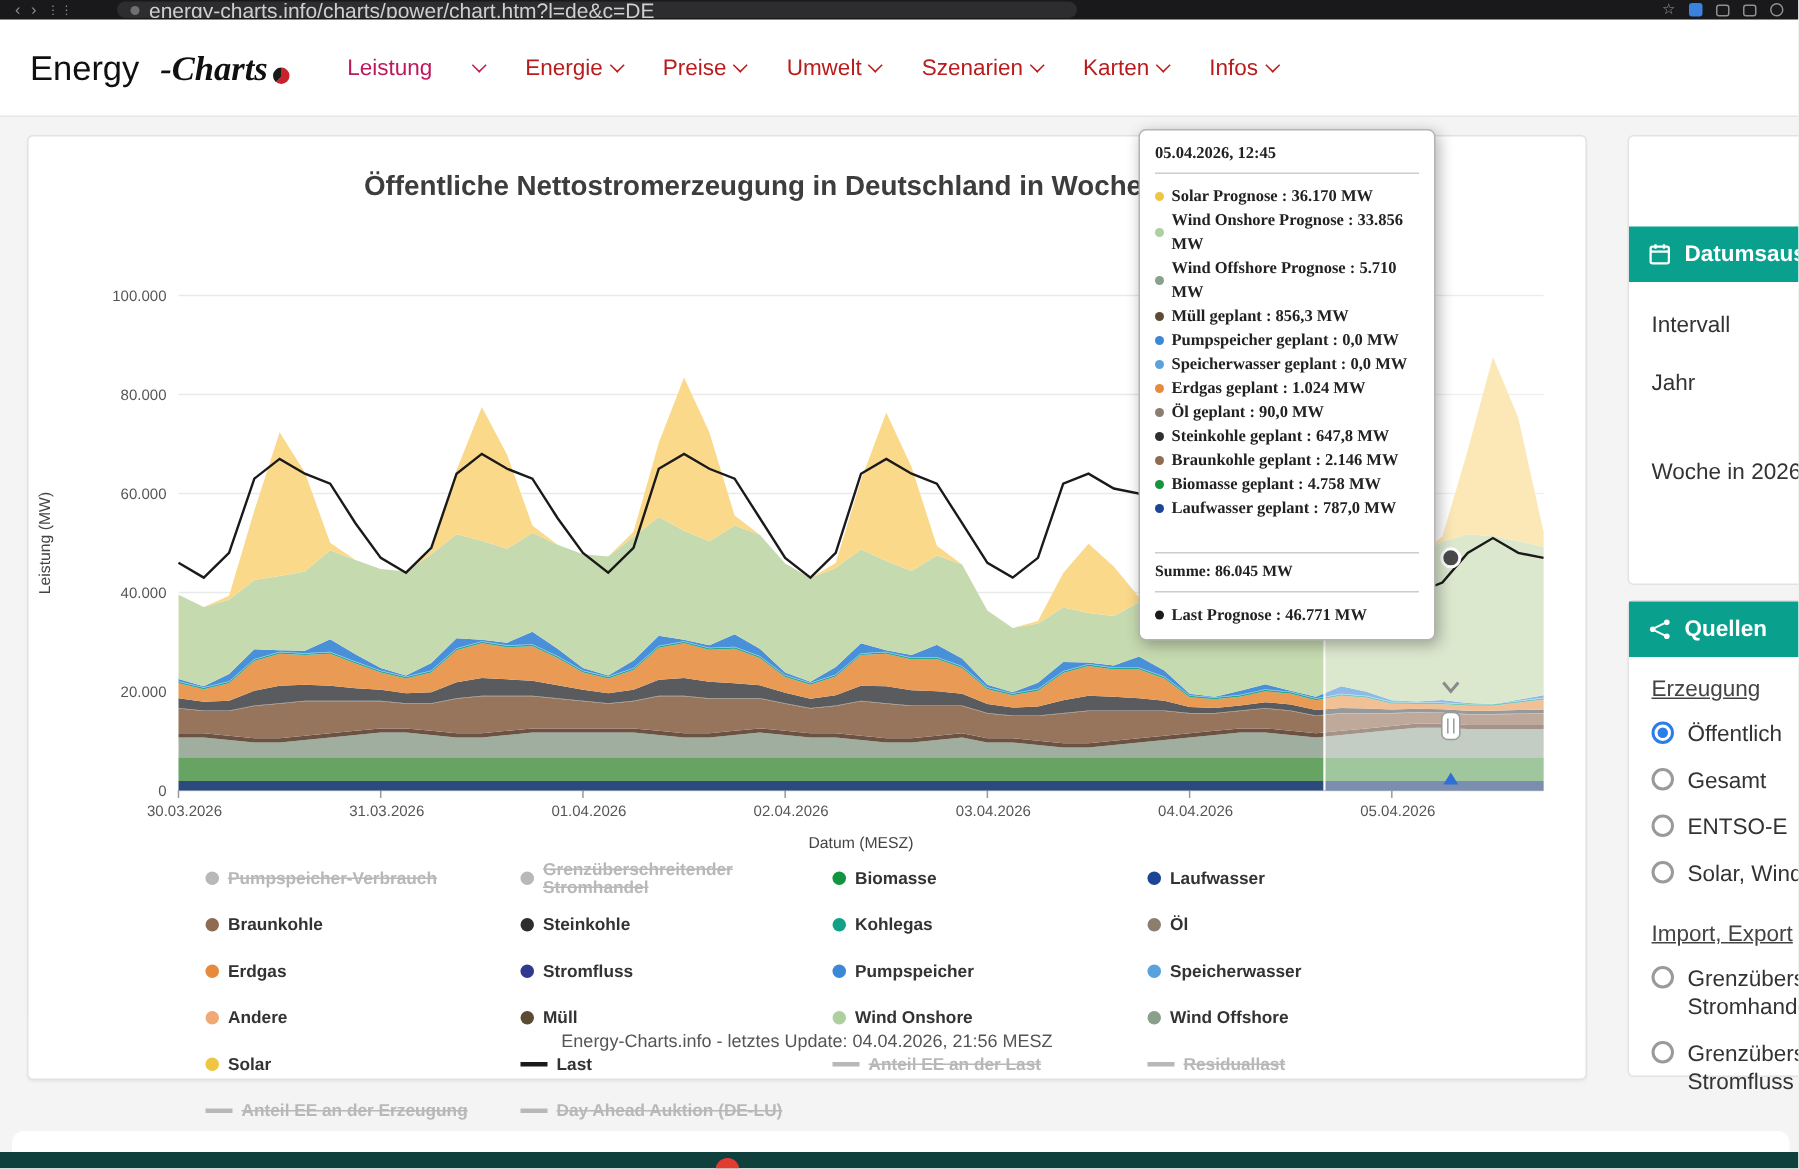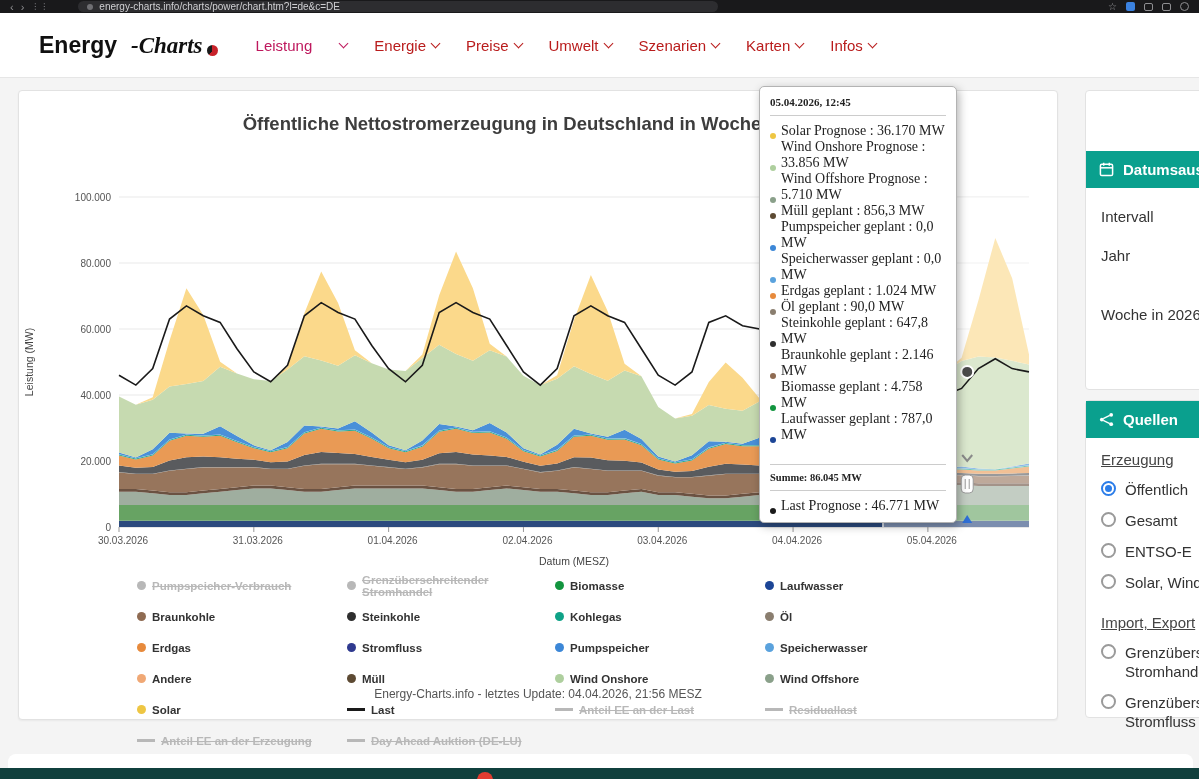--- a/index.html
+++ b/index.html
@@ -7,33 +7,33 @@
         font-family:"Liberation Sans",sans-serif;}
 
   
   .browser-bar{position:absolute;top:0;left:0;width:100%;height:13px;background:#19191b;
     display:flex;align-items:center;gap:7px;padding:0 10px;box-sizing:border-box;z-index:30;}
   .b-icon{color:#8f8f92;font-size:11px;line-height:10px;}
   .b-grid{color:#8f8f92;font-size:8px;letter-spacing:1px;}
   .url-pill{margin-left:22px;width:640px;height:11px;background:#2d2d30;border-radius:6px;
     display:flex;align-items:center;gap:6px;padding:0 9px;box-sizing:border-box;}
   .site-dot{width:6px;height:6px;border-radius:50%;background:#6f6f73;flex:none;}
-  .url-text{color:#cfcfd2;font-size:10px;white-space:nowrap;overflow:hidden;line-height:10px;}
+  .url-text{color:#cfcfd2;font-size:14px;white-space:nowrap;overflow:hidden;line-height:10px;}
   .chrome-right{margin-left:auto;display:flex;align-items:center;gap:9px;}
   .chrome-star{color:#9a9a9e;font-size:10px;line-height:10px;}
   .chrome-avatar{width:9px;height:9px;border-radius:2px;background:#3b82e0;}
   .chrome-sq{width:9px;height:8px;border:1px solid #8f8f92;border-radius:2px;box-sizing:border-box;}
   .chrome-circle{width:9px;height:9px;border:1px solid #8f8f92;border-radius:50%;box-sizing:border-box;}
 
   
   .nav-bar{position:absolute;top:13px;left:0;width:100%;height:65px;background:#fff;
     border-bottom:1px solid #e6e6e6;display:flex;align-items:center;padding:0 20px;
     box-sizing:border-box;z-index:20;}
   .logo{display:flex;align-items:baseline;font-size:23px;color:#101010;cursor:pointer;}
-  .logo .e{font-weight:700;margin-left:19px;}
+  .logo .e{font-weight:400;}
   .logo .c{font-style:italic;font-family:"Liberation Serif",serif;font-weight:600;margin-left:14px;}
   .logo-dot{width:11px;height:11px;border-radius:50%;margin-left:4px;align-self:center;margin-top:10px;
     background:conic-gradient(#c8222a 0 62%,#1a1a1a 62% 100%);}
   .nav-items{display:flex;gap:27px;margin-left:38px;}
   .nav-item{font-size:15px;color:#b91c1c;display:flex;align-items:center;gap:6px;cursor:pointer;}
   .nav-item.active{color:#be185d;gap:28px;}
   .chev{width:6px;height:6px;border-right:1.6px solid currentColor;border-bottom:1.6px solid currentColor;
     transform:rotate(45deg);margin-top:-4px;flex:none;}
 
   
@@ -51,21 +51,21 @@
   .sym-line{width:18px;height:3px;flex:none;}
   .card-footer{position:absolute;left:0;top:596px;width:100%;text-align:center;font-size:12px;color:#555;}
 
   
   .tooltip{position:absolute;left:740px;top:-5px;width:198px;box-sizing:border-box;background:#fff;
     border:1px solid #b3b3b3;border-radius:5px;box-shadow:2px 3px 10px rgba(0,0,0,.3);
     padding:9px 10px 8px 10px;font-family:"Liberation Serif",serif;z-index:15;}
   .tt-date{font-size:11px;font-weight:700;color:#222;}
   .tt-hr{border:none;border-top:1px solid #ccc;margin:7px 0;}
   .tt-rows{display:flex;flex-direction:column;}
-  .tt-row{display:flex;align-items:flex-end;gap:5px;font-size:14px;font-weight:400;color:#222;line-height:16px;}
+  .tt-row{display:flex;align-items:center;gap:5px;font-size:11px;font-weight:700;color:#222;line-height:16px;}
   .tt-dot{width:6px;height:6px;border-radius:50%;flex:none;}
   .tt-sum{font-size:10.5px;font-weight:700;color:#222;margin:2px 0;}
   .tt-spacer{height:14px;}
 
   
   .side-card{position:absolute;left:1085px;width:250px;background:#fff;border:1px solid #e2e2e2;
     border-radius:4px;box-sizing:border-box;}
   .side-card1{top:90px;height:300px;}
   .side-card2{top:400px;height:318px;}
   .green-head{height:37px;background:#0aa08e;color:#fff;display:flex;align-items:center;gap:9px;

